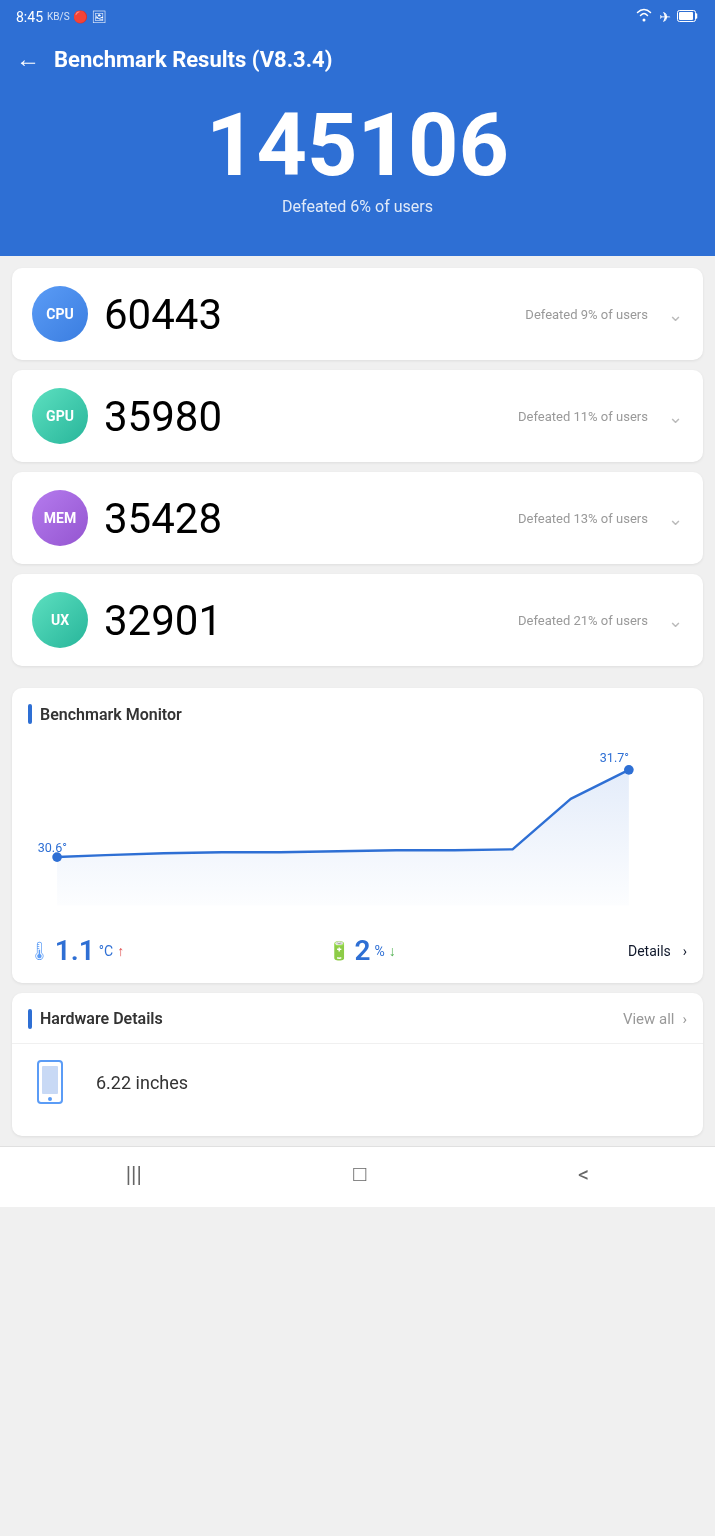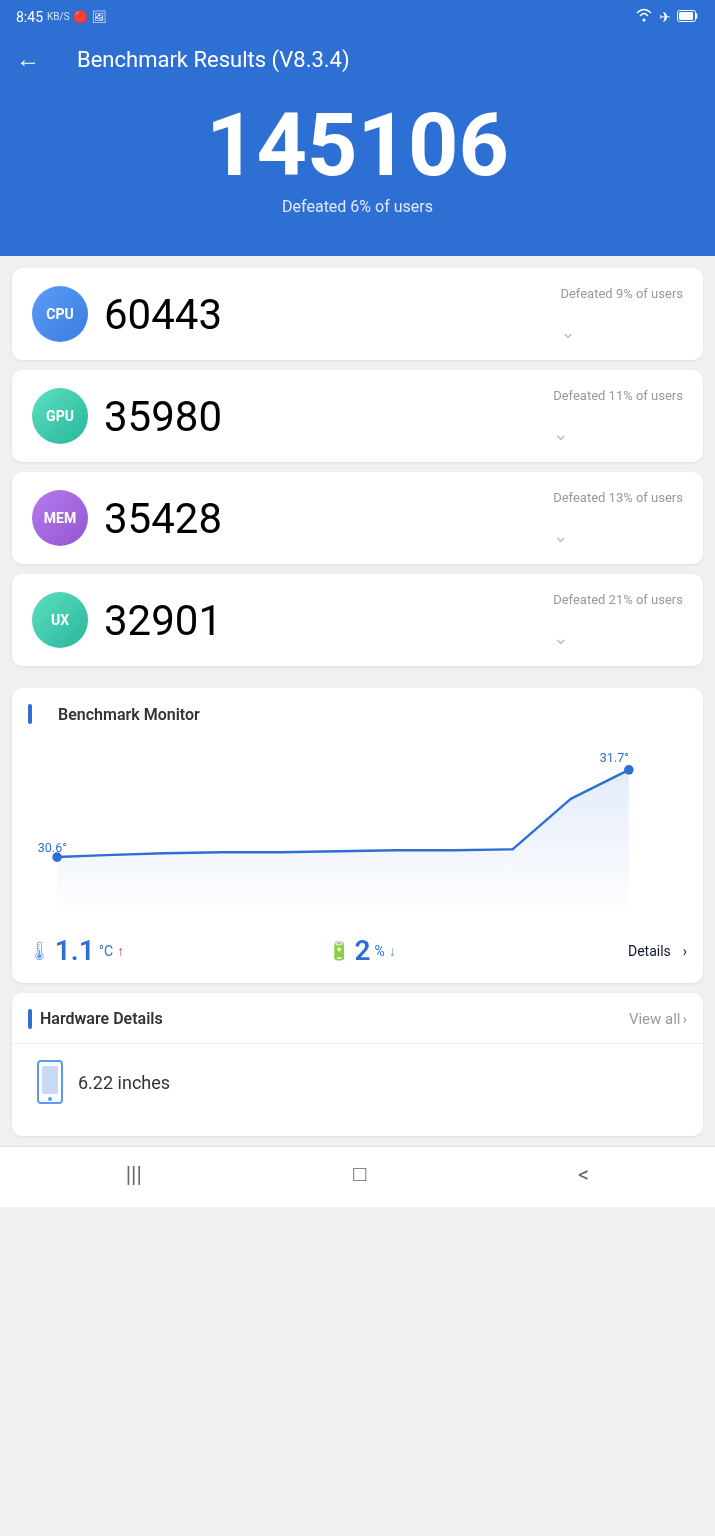--- a/index.html
+++ b/index.html
@@ -28,21 +28,21 @@
     
     .header {
       background: #2e6fd4;
       color: white;
       display: flex;
       align-items: center;
       padding: 14px 16px 18px;
       gap: 14px;
     }
     .header-back { font-size: 24px; cursor: pointer; }
-    .header-title { font-size: 22px; font-weight: normal; margin-left: 23px; }
+    .header-title { font-size: 22px; font-weight: bold; }
 
     
     .hero {
       background: #2e6fd4;
       color: white;
       text-align: center;
       padding: 10px 20px 40px;
     }
     .hero-device { font-size: 18px; opacity: 0.9; margin-bottom: 8px; }
     .hero-score { font-size: 88px; font-weight: bold; line-height: 1; margin-bottom: 8px; }
@@ -75,36 +75,36 @@
       font-size: 14px;
       font-weight: bold;
       color: white;
       flex-shrink: 0;
     }
     .badge-cpu { background: linear-gradient(135deg, #5b9cf6, #3a7de0); }
     .badge-gpu { background: linear-gradient(135deg, #5de0c0, #27b59a); }
     .badge-mem { background: linear-gradient(135deg, #b57bee, #9455d0); }
     .badge-ux  { background: linear-gradient(135deg, #5de0c0, #27b59a); }
     .score-number { font-size: 42px; font-weight: 400; flex: 1; }
-    .score-right { display: flex; flex-direction: column; align-items: flex-start; gap: 20px; margin-left: auto; }
+    .score-right { display: flex; flex-direction: row; align-items: center; gap: 20px; margin-left: auto; }
     .defeated-text { font-size: 13px; color: #999; text-align: right; }
     .chevron-down { font-size: 18px; color: #bbb; }
 
     
     .section {
       background: white;
       margin: 10px 12px;
       border-radius: 10px;
       padding: 16px 0 16px;
       box-shadow: 0 1px 3px rgba(0,0,0,0.08);
     }
     .section-header {
       display: flex;
       align-items: center;
-      gap: 26px;
+      gap: 8px;
       padding: 0 16px 14px;
     }
     .section-accent {
       width: 4px;
       height: 20px;
       background: #2e6fd4;
       border-radius: 2px;
     }
     .section-title { font-size: 16px; font-weight: 600; color: #333; }
 
@@ -148,28 +148,28 @@
       align-items: center;
       justify-content: space-between;
       padding: 0 16px 14px;
     }
     .view-all {
       display: flex;
       align-items: center;
       color: #999;
       font-size: 15px;
       cursor: pointer;
-      gap: 2px;
+      gap: 8px;
     }
 
     
     .hw-item {
       display: flex;
       align-items: center;
-      gap: 6px;
+      gap: 24px;
       padding: 16px 16px;
       border-top: 1px solid #f0f0f0;
     }
     .hw-icon {
       width: 44px;
       height: 44px;
       display: flex;
       align-items: center;
       justify-content: center;
     }

